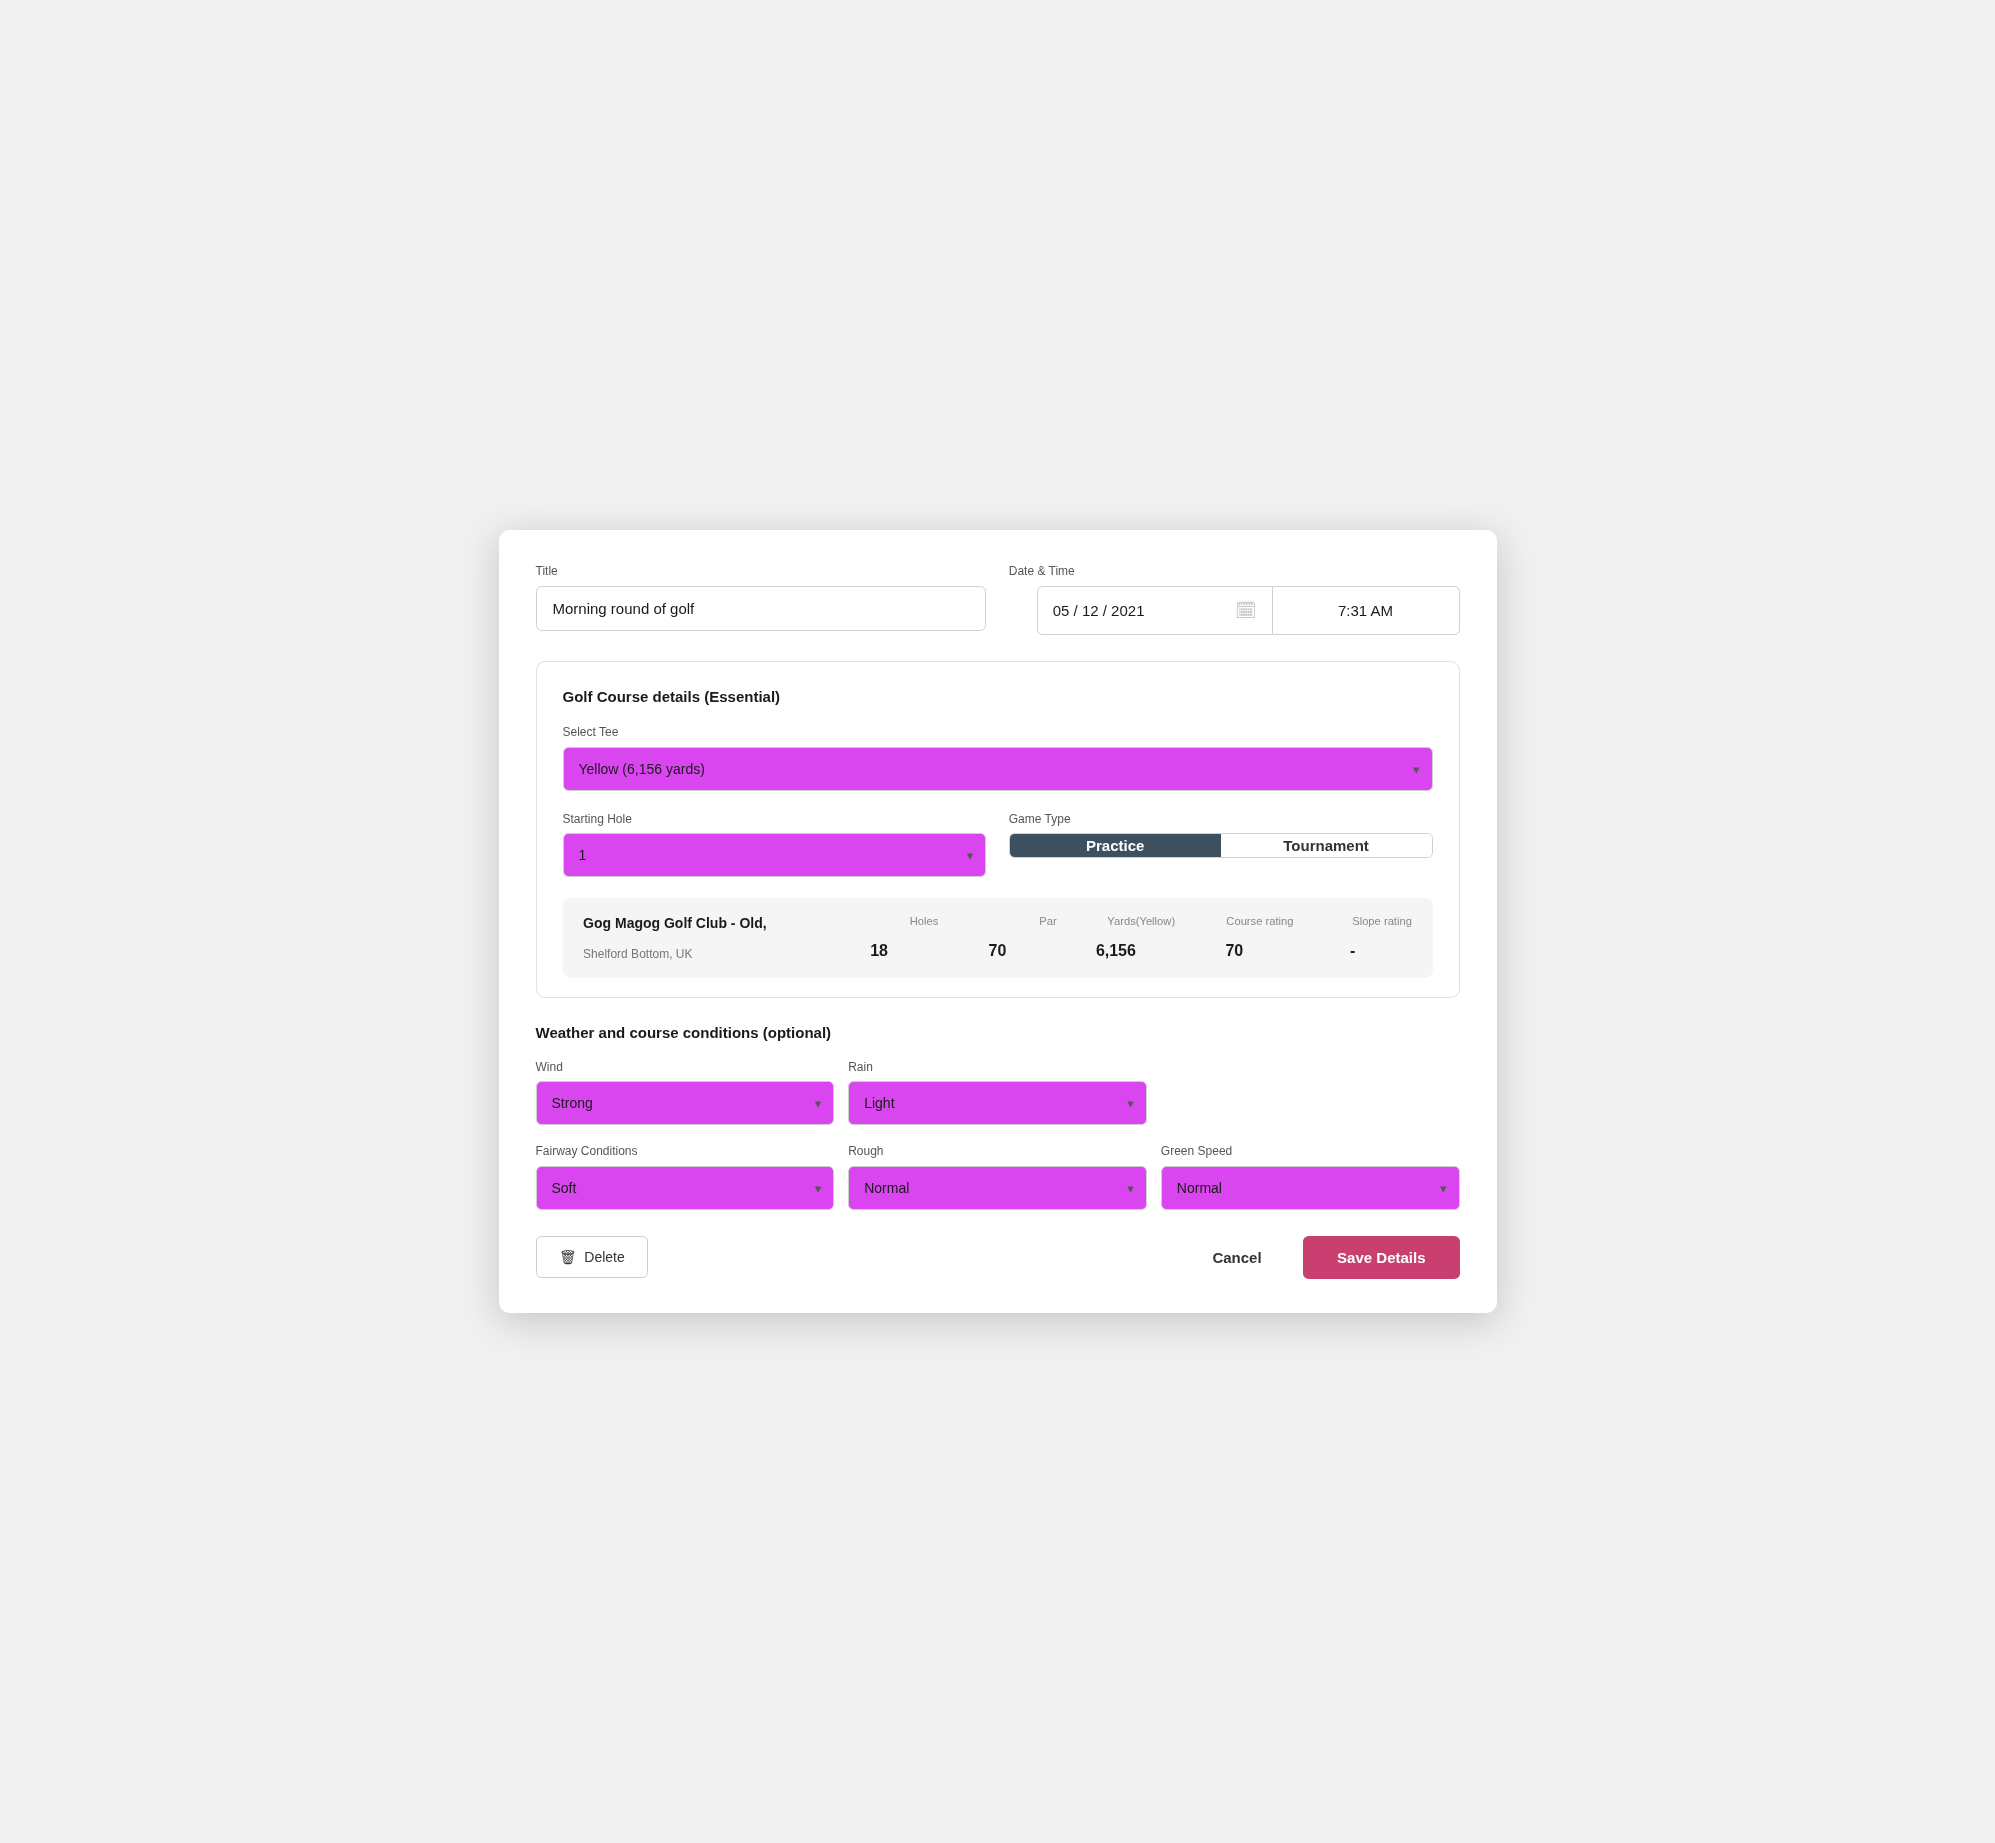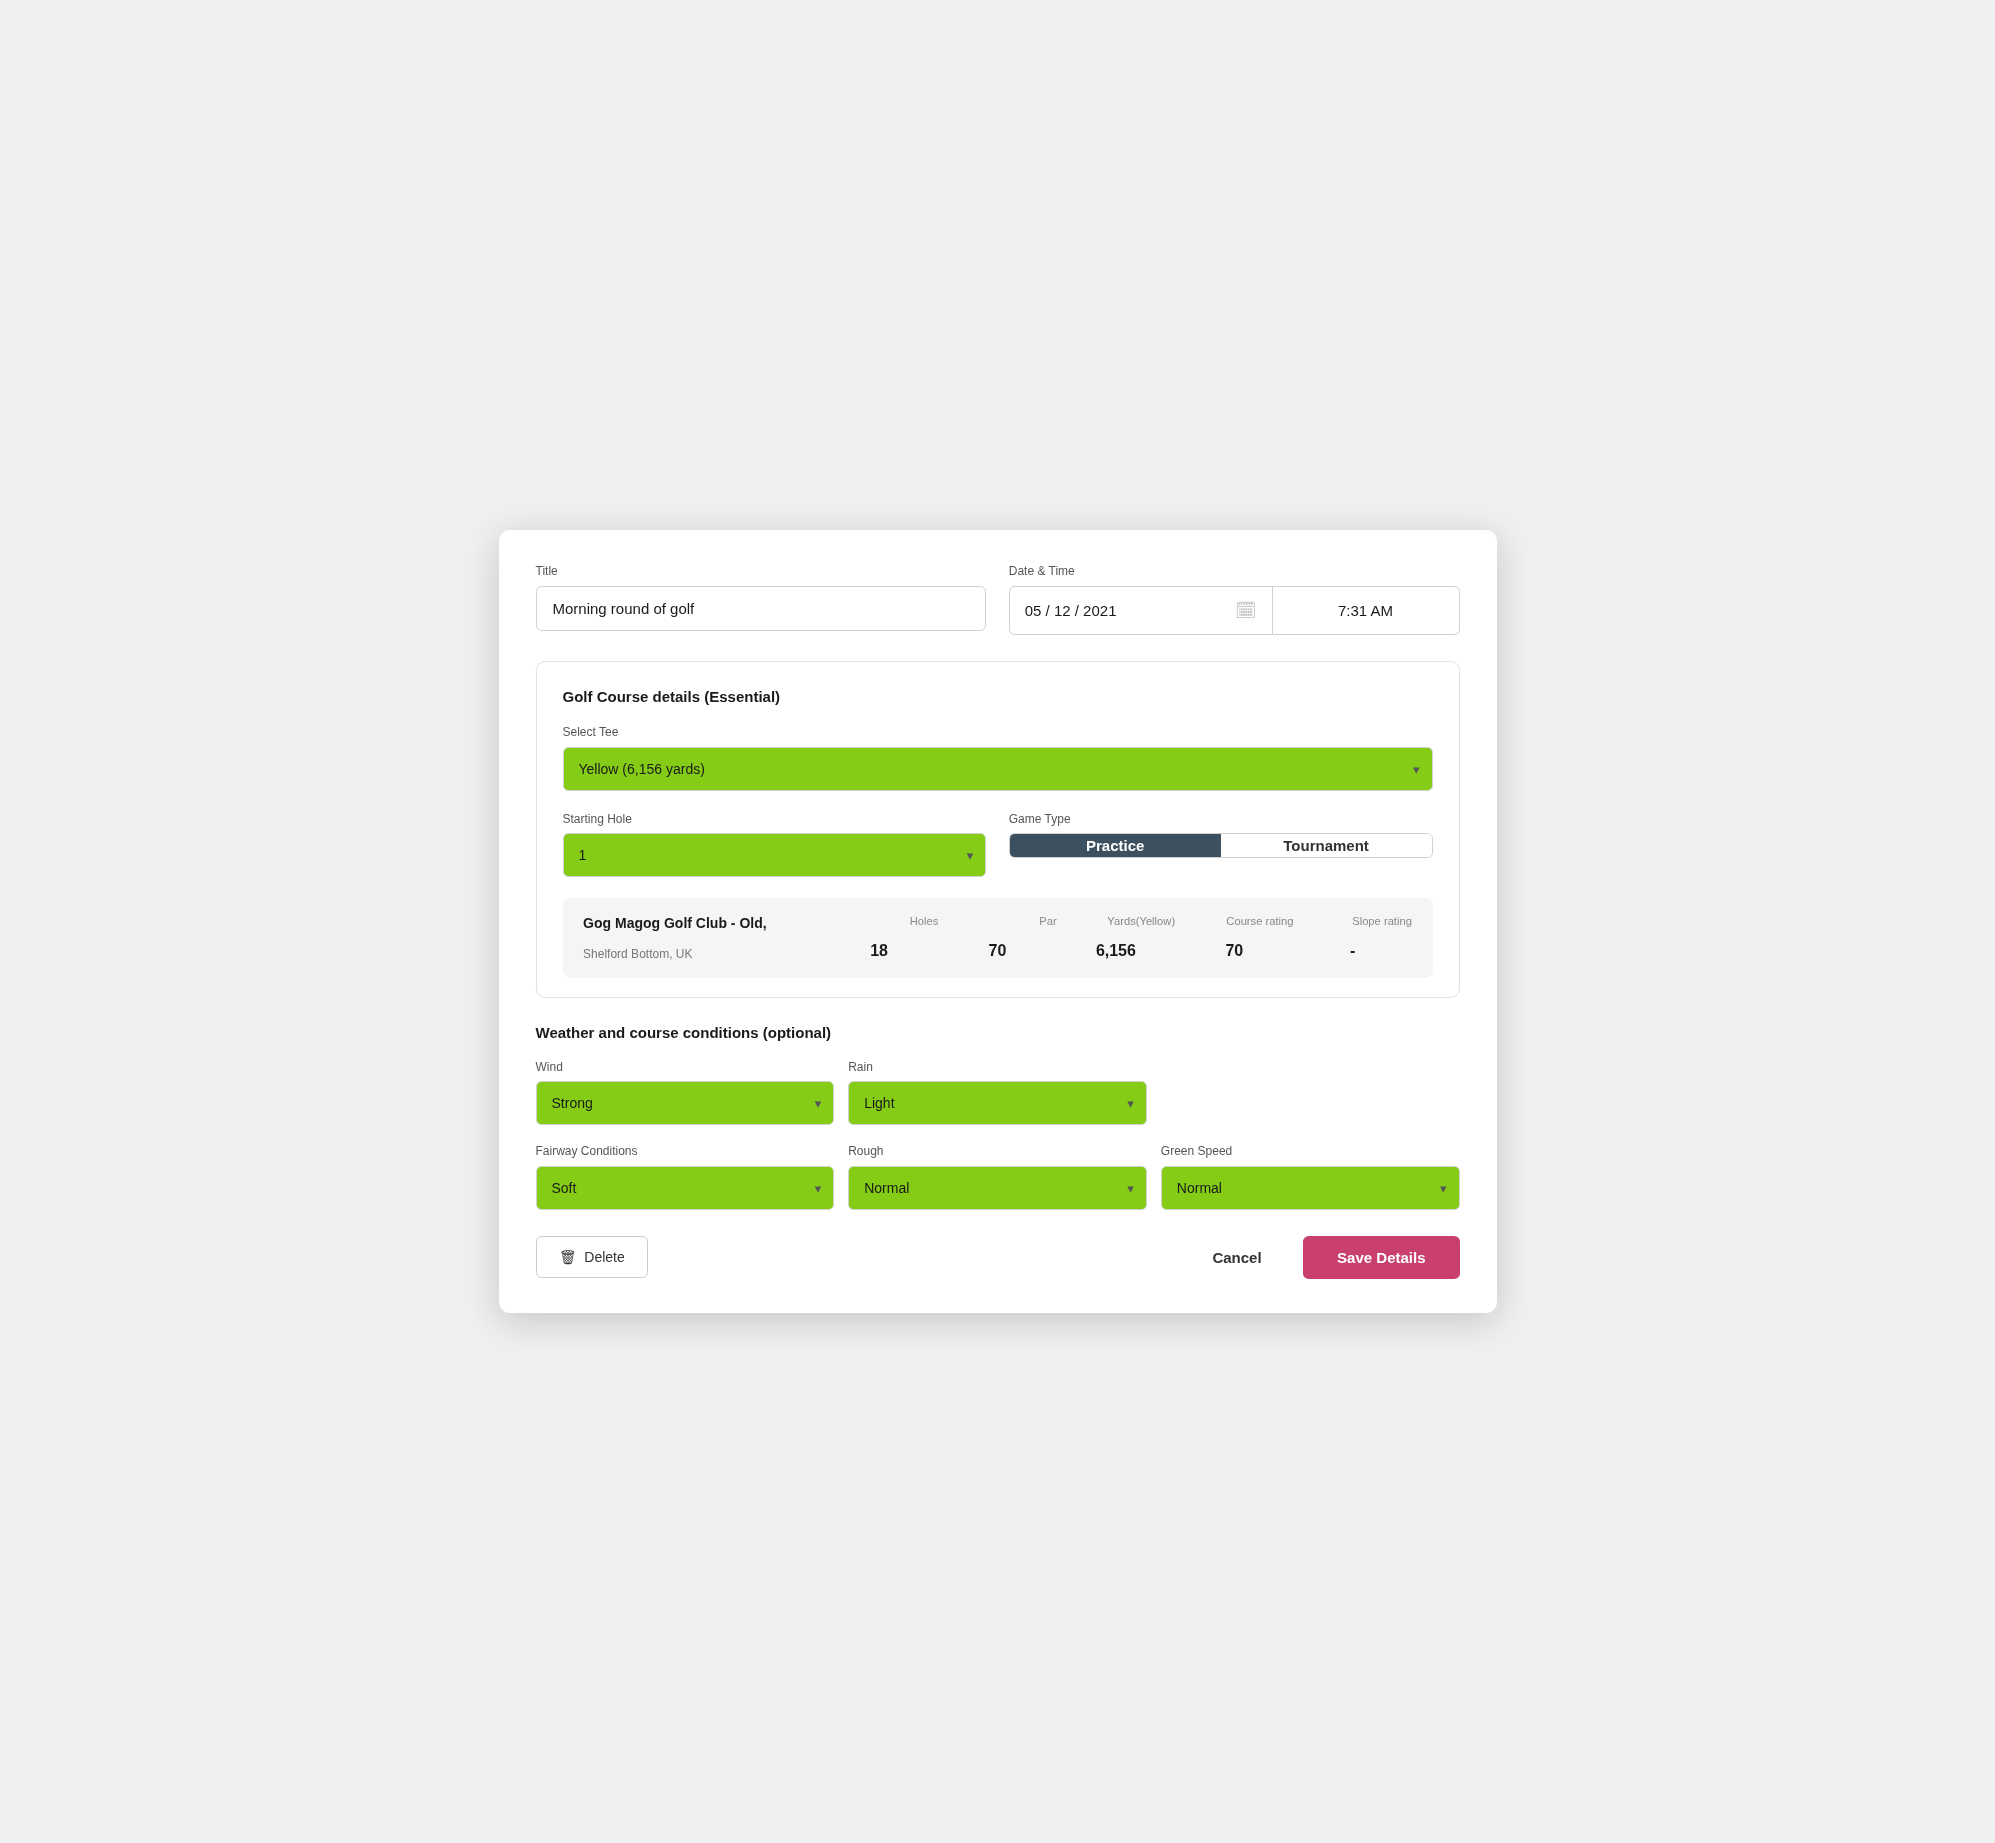--- a/index.html
+++ b/index.html
@@ -53,20 +53,21 @@
       flex: 1;
     }
     .datetime-col {
       flex: 1;
       display: flex;
       flex-direction: column;
     }
     .datetime-inputs {
       display: flex;
       gap: 0;
+      margin-left: 28px;
     }
     .text-input {
       width: 100%;
       border: 1.4px solid #d0d0d0;
       border-radius: 5.6px;
       padding: 13px 16px;
       font-size: 15px;
       color: #1a1a1a;
       outline: none;
     }
@@ -148,21 +149,21 @@
       position: relative;
     }
     .select-box {
       width: 100%;
       border: 1.4px solid #d0d0d0;
       border-radius: 5.6px;
       padding: 13px 37px 13px 15px;
       font-size: 14px;
       color: #1a1a1a;
       appearance: none;
-      background: #84cc16;
+      background: #d946ef;
       cursor: pointer;
       outline: none;
     }
     .select-arrow {
       position: absolute;
       right: 13px;
       top: 50%;
       transform: translateY(-50%);
       pointer-events: none;
       color: #555;

